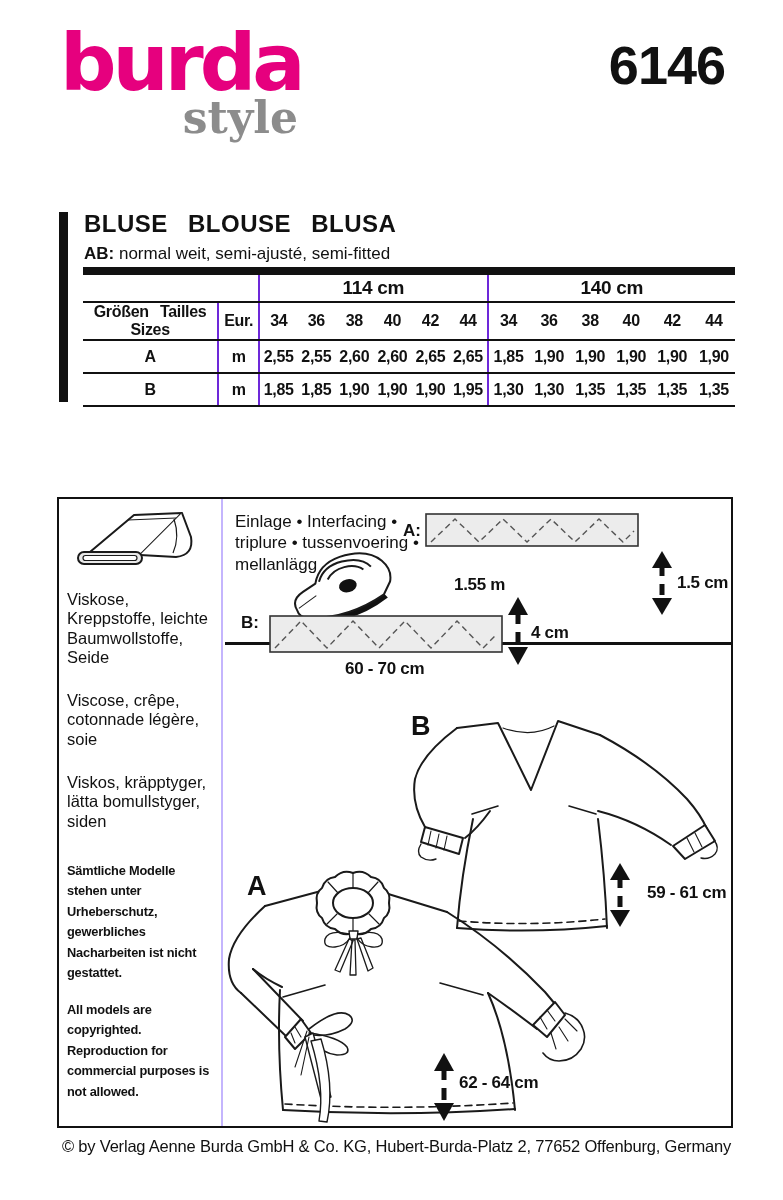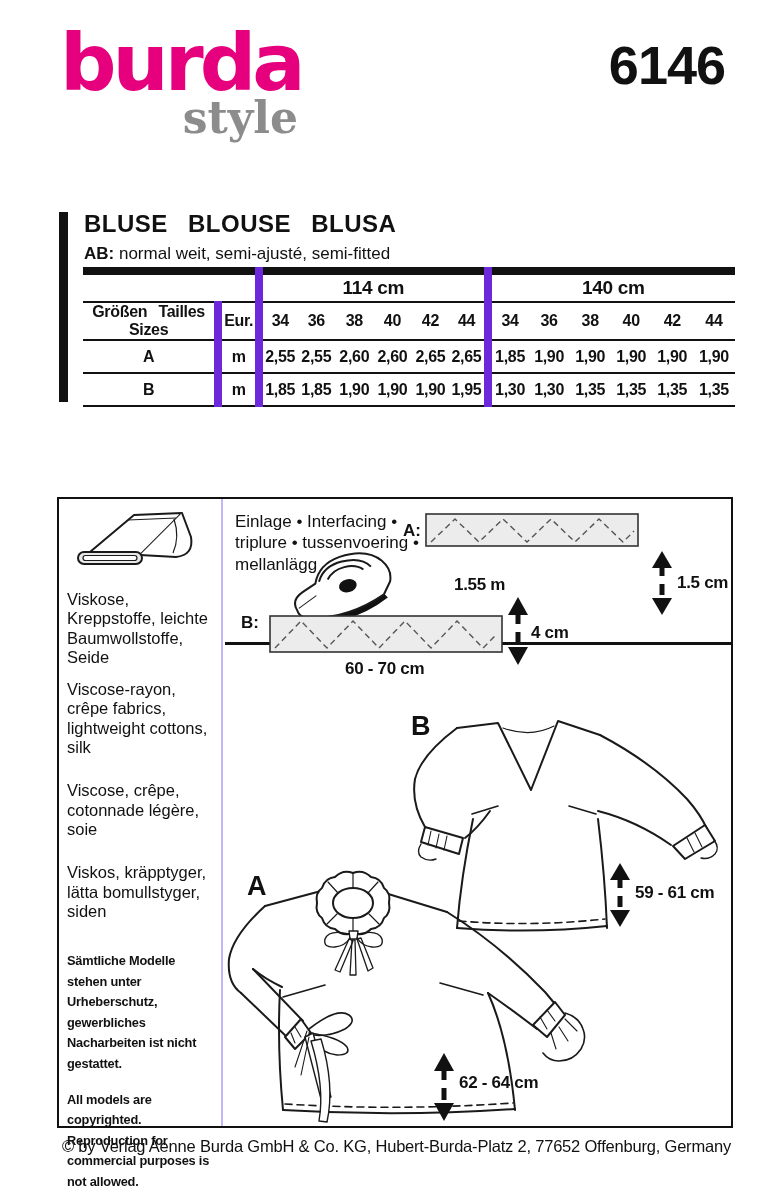--- a/index.html
+++ b/index.html
@@ -18,21 +18,21 @@
   .title-main { font-size:24px; font-weight:bold; word-spacing:13px; letter-spacing:0.5px; }
   .title-ab { margin-top:6px; font-size:17px; }
   .title-ab b { font-weight:bold; }
 
   
   table.yardage { position:absolute; left:83px; top:267px; width:652px; border-collapse:collapse; table-layout:fixed; border-top:8px solid #111; }
   table.yardage td { font-weight:bold; text-align:center; vertical-align:middle; font-size:16px; letter-spacing:-0.3px; padding:0; }
   tr.r-width td { height:31px; font-size:19px; }
   tr.r-sizes td { height:30px; }
   tr.r-view td { height:33px; font-size:16px; }
-  .bL { border-left:8px solid #6d28d9; }
+  .bL { border-left:2px solid #6d28d9; }
   .bB { border-bottom:2px solid #111; }
   td.lab { text-align:left; word-spacing:7px; }
   td.eur { text-align:right; padding-right:5px; }
 
   
   .box { left:57px; top:497px; width:676px; height:631px; border:2px solid #111; }
   .fabcol { position:absolute; left:0; top:0; width:164px; height:100%; border-right:2px solid #c4b5fd; padding:6px 8px 0 8px; }
   .fabcol .para { font-size:16.5px; line-height:1.17; margin-top:13px; }
   .fabcol .legal { font-size:12.8px; line-height:1.6; font-weight:bold; margin-top:16px; letter-spacing:-0.2px; }
   .legal-group { margin-top:30px; }
@@ -146,21 +146,20 @@
           <path d="M14,50 L64,8 L112,6 L70,48 Z"></path>
           <path d="M112,6 L121,30 Q124,48 106,50 L70,48"></path>
           <path d="M104,12 Q110,30 103,46" stroke-width="1.2" fill="none"></path>
           <rect x="8" y="45" width="64" height="12" rx="6" fill="#e8e8e8"></rect>
           <rect x="13" y="48.5" width="54" height="5" rx="2.5" fill="#ffffff" stroke-width="1.2"></rect>
           <path d="M58,13 L106,11" stroke-width="1" fill="none"></path>
         </g>
       </svg>
     </div>
     <div class="para">Viskose, Kreppstoffe, leichte Baumwollstoffe, Seide</div>
-    <div class="para">Viscose-rayon, crêpe fabrics, lightweight cottons, silk</div>
     <div class="para" style="margin-top:24px">Viscose, crêpe, cotonnade légère, soie</div>
     <div class="para" style="margin-top:24px">Viskos, kräpptyger, lätta bomullstyger, siden</div>
     <div class="legal-group">
       <div class="legal">Sämtliche Modelle stehen unter Urheberschutz, gewerbliches Nacharbeiten ist nicht gestattet.</div>
       <div class="legal">All models are copyrighted. Reproduction for commercial purposes is not allowed.</div>
 
     </div>
   </div>
 
   <div class="iface">
@@ -282,21 +281,21 @@
     <div class="abs view-label" style="left:186px; top:4px;">B</div>
     <div class="abs view-label" style="left:22px; top:164px;">A</div>
 
     <div class="abs" style="left:382px; top:156px;">
       <svg width="26" height="64" viewBox="0 0 26 64">
         <polygon points="13,0 3,17 23,17" fill="#111"></polygon>
         <polygon points="13,64 3,47 23,47" fill="#111"></polygon>
         <line x1="13" y1="14" x2="13" y2="50" stroke="#111" stroke-width="5" stroke-dasharray="11 8"></line>
       </svg>
     </div>
-    <div class="abs meas" style="left:410px; top:176px;">59 - 61 cm</div>
+    <div class="abs meas" style="left:422px; top:176px;">59 - 61 cm</div>
 
     <div class="abs" style="left:206px; top:346px;">
       <svg width="26" height="68" viewBox="0 0 26 68">
         <polygon points="13,0 3,18 23,18" fill="#111"></polygon>
         <polygon points="13,68 3,50 23,50" fill="#111"></polygon>
         <line x1="13" y1="15" x2="13" y2="53" stroke="#111" stroke-width="5" stroke-dasharray="12 8"></line>
       </svg>
     </div>
     <div class="abs meas" style="left:234px; top:366px;">62 - 64 cm</div>
   </div>

